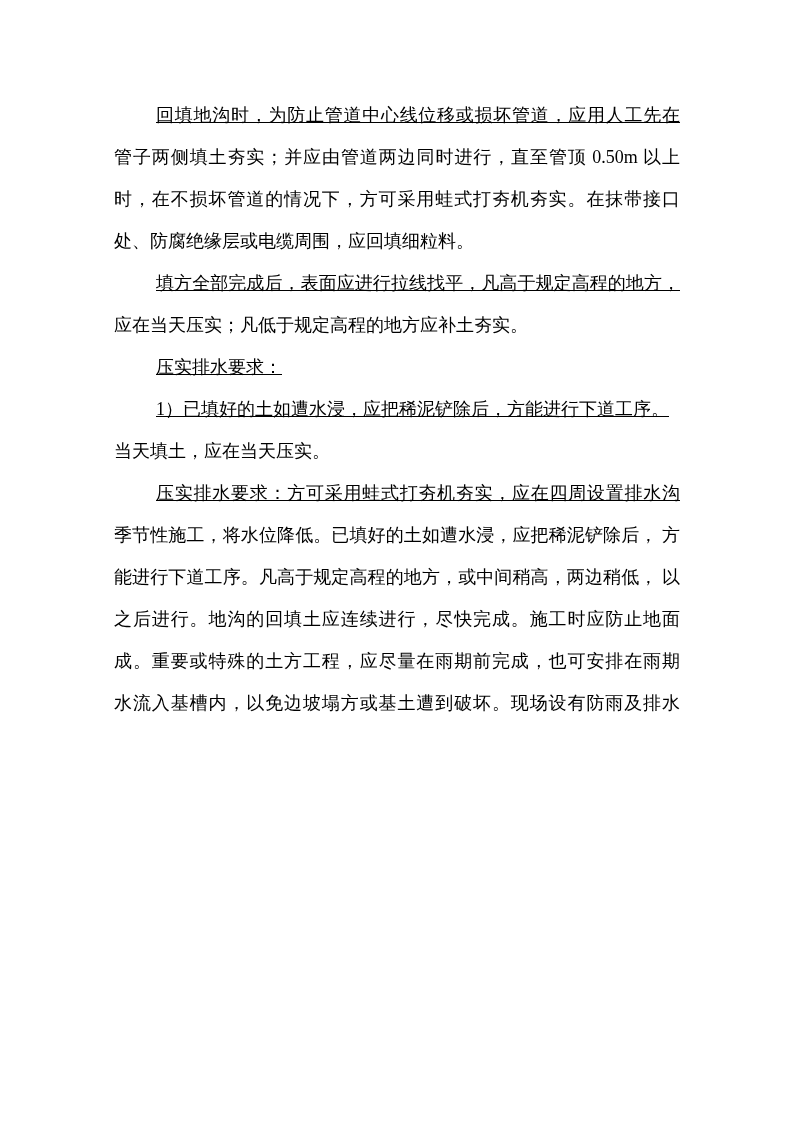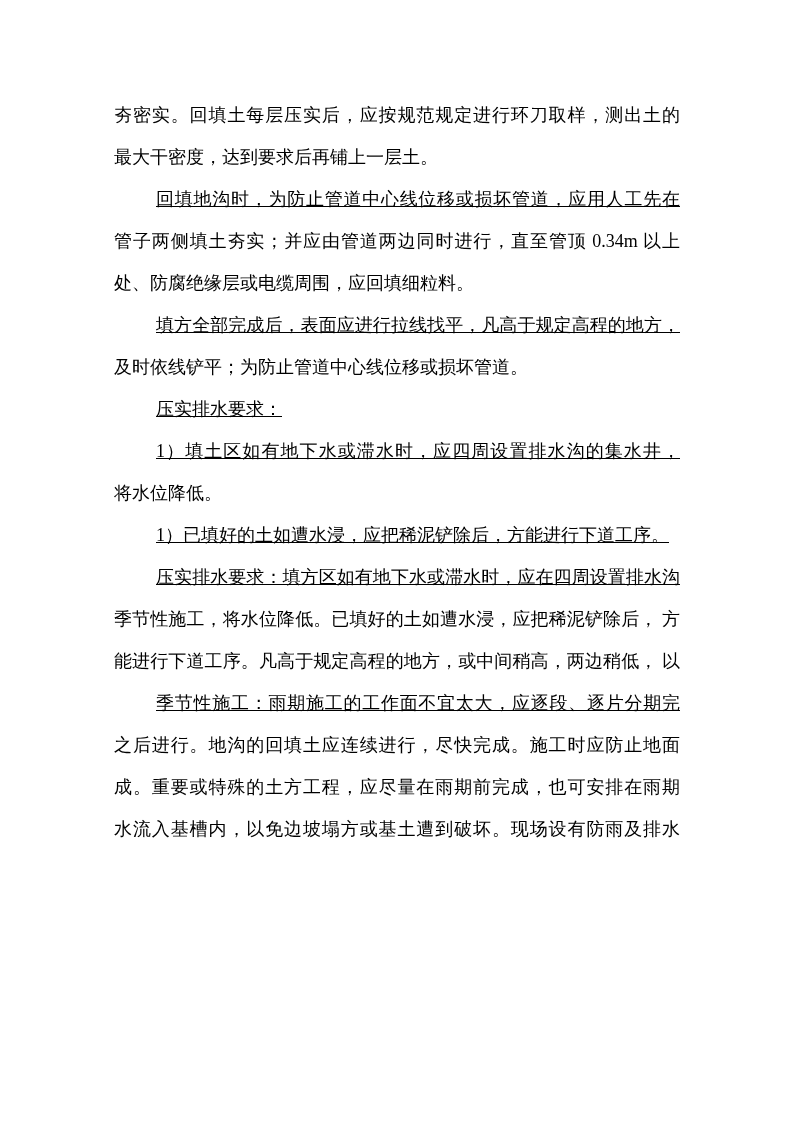--- a/index.html
+++ b/index.html
@@ -43,49 +43,42 @@
     text-indent: 42px;
     text-decoration: underline;
   }
 </style>
 </head>
 <body>
 
 <div class="page">
   <div class="content">
       <div class="para">
-        <div class="line">夯密实。回填土每层压实后，应按规范规定进行环刀取样，测出土的</div>
-        <div class="line final">最大干密度，达到要求后再铺上一层土。</div>
-      </div>
-      <div class="para">
         <div class="line indent">回填地沟时，为防止管道中心线位移或损坏管道，应用人工先在</div>
-        <div class="line">管子两侧填土夯实；并应由管道两边同时进行，直至管顶 0.34m 以上</div>
+        <div class="line">管子两侧填土夯实；并应由管道两边同时进行，直至管顶 0.50m 以上</div>
+        <div class="line">时，在不损坏管道的情况下，方可采用蛙式打夯机夯实。在抹带接口</div>
         <div class="line final">处、防腐绝缘层或电缆周围，应回填细粒料。</div>
       </div>
       <div class="para">
         <div class="line indent">填方全部完成后，表面应进行拉线找平，凡高于规定高程的地方，</div>
-        <div class="line final">及时依线铲平；为防止管道中心线位移或损坏管道。</div>
+        <div class="line final">应在当天压实；凡低于规定高程的地方应补土夯实。</div>
       </div>
       <div class="para">
         <div class="line indent final">压实排水要求：</div>
       </div>
       <div class="para">
-        <div class="line indent">1）填土区如有地下水或滞水时，应四周设置排水沟的集水井，</div>
-        <div class="line final">将水位降低。</div>
-      </div>
-      <div class="para">
         <div class="line indent final">1）已填好的土如遭水浸，应把稀泥铲除后，方能进行下道工序。</div>
       </div>
       <div class="para">
+        <div class="line final">当天填土，应在当天压实。</div>
       </div>
       <div class="para">
-        <div class="line indent">压实排水要求：填方区如有地下水或滞水时，应在四周设置排水沟</div>
+        <div class="line indent">压实排水要求：方可采用蛙式打夯机夯实，应在四周设置排水沟</div>
         <div class="line">季节性施工，将水位降低。已填好的土如遭水浸，应把稀泥铲除后， 方</div>
         <div class="line">能进行下道工序。凡高于规定高程的地方，或中间稍高，两边稍低， 以</div>
       </div>
       <div class="para">
-        <div class="line indent">季节性施工：雨期施工的工作面不宜太大，应逐段、逐片分期完</div>
         <div class="line">之后进行。地沟的回填土应连续进行，尽快完成。施工时应防止地面</div>
         <div class="line">成。重要或特殊的土方工程，应尽量在雨期前完成，也可安排在雨期</div>
         <div class="line">水流入基槽内，以免边坡塌方或基土遭到破坏。现场设有防雨及排水</div>
       </div>
     </div>
 </div>
 
 </body></html>

